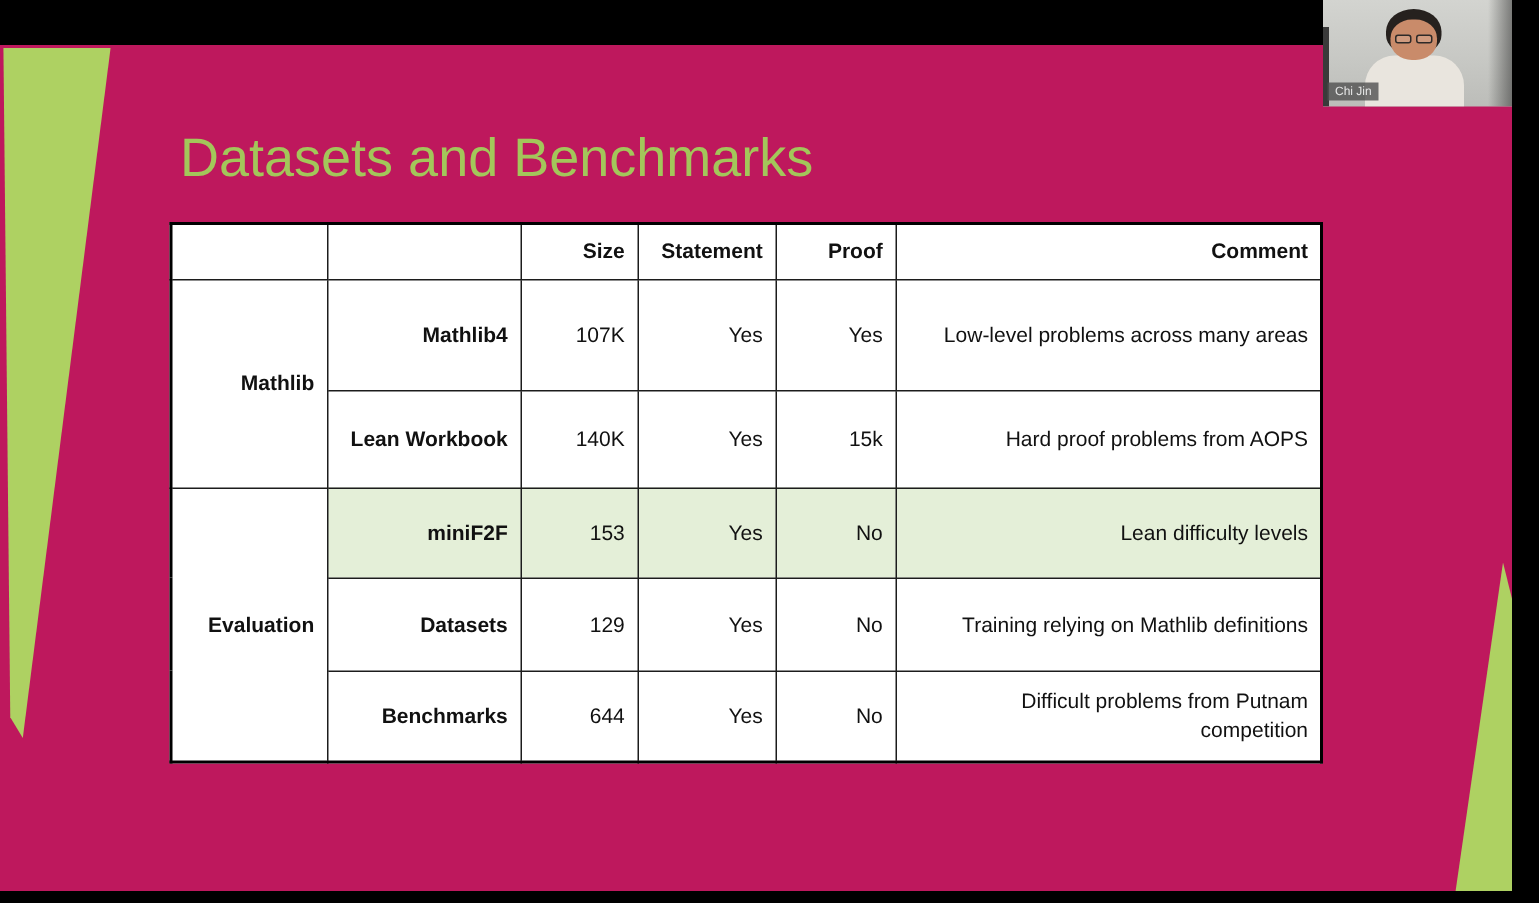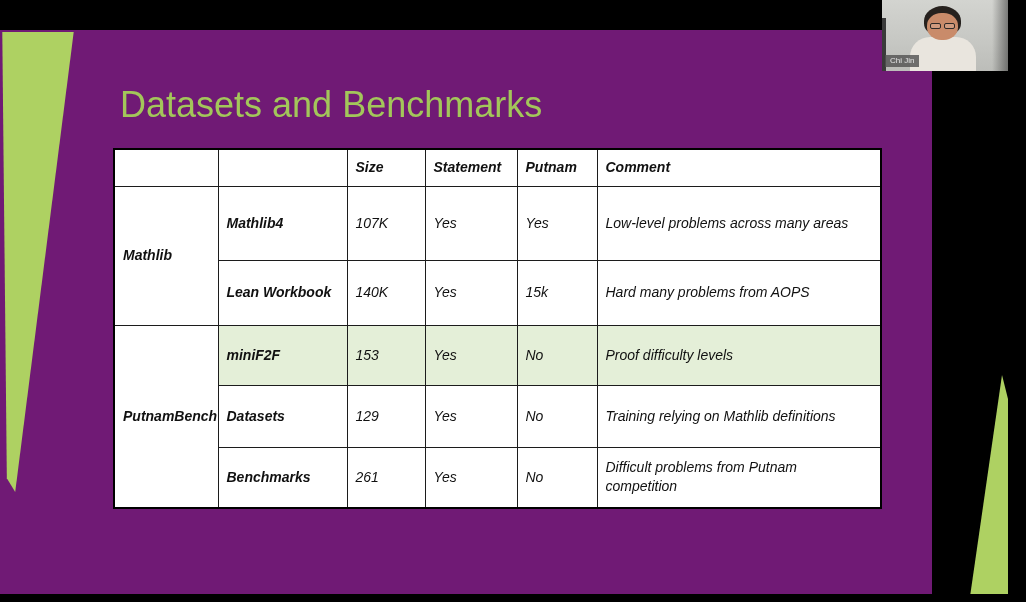--- a/index.html
+++ b/index.html
@@ -4,22 +4,22 @@
 <style>
   * { margin:0; padding:0; box-sizing:border-box; }
   html,body { background:#000; }
   #stage {
     position:relative; width:1026px; height:602px;
     background:#000; overflow:hidden;
     font-family:"Liberation Sans", sans-serif;
   }
   
   .slide {
-    position:absolute; left:0; top:30px; width:932px; height:564px;
-    background:#701a75;
+    position:absolute; left:0; top:30px; width:1008px; height:564px;
+    background:#be185d;
   }
   
   .accent-left {
     position:absolute; left:0; top:2px; width:76px; height:460px;
     background:#aed162;
     clip-path: polygon(3% 0%, 97% 0%, 20% 100%, 9% 97%);
   }
   .accent-br {
     position:absolute; left:968px; top:345px; width:40px; height:219px;
     background:#aed162;
@@ -28,22 +28,22 @@
   .title {
     position:absolute; left:120px; top:54px;
     font-size:36px; font-weight:400; color:#a3c65a;
     letter-spacing:0px; white-space:nowrap;
   }
   
   .table-wrap { position:absolute; left:113px; top:118px; }
   table { border-collapse:collapse; table-layout:fixed; width:767px;
           border:2px solid #000; background:#fff; }
   td {
-    border:1px solid #1c1c1c; text-align:left; vertical-align:middle;
-    font-size:14px; color:#111; padding:2px 8px; line-height:1.35;font-style:italic;
+    border:1px solid #1c1c1c; text-align:right; vertical-align:middle;
+    font-size:14px; color:#111; padding:2px 8px; line-height:1.35;
   }
   .b { font-weight:bold; }
   .hl { background:#e4efd8; }
   tr.h-row  { height:37px; }
   tr.r1 { height:74px; }
   tr.r2 { height:65px; }
   tr.r3 { height:60px; }
   tr.r4 { height:62px; }
   tr.r5 { height:61px; }
   
@@ -100,56 +100,56 @@
           <col style="width:92px">
             <col style="width:80px">
             <col style="width:284px">
         </colgroup>
         <tbody>
             <tr class="h-row">
           <td></td>
           <td></td>
           <td class="b">Size</td>
           <td class="b">Statement</td>
-          <td class="b">Putnam</td>
+          <td class="b">Proof</td>
           <td class="b">Comment</td>
         </tr>
         <tr class="r1">
           <td class="b" rowspan="2">Mathlib</td>
           <td class="b">Mathlib4</td>
           <td>107K</td>
           <td>Yes</td>
           <td>Yes</td>
           <td>Low-level problems across many areas</td>
         </tr>
         <tr class="r2">
           <td class="b">Lean Workbook</td>
           <td>140K</td>
           <td>Yes</td>
           <td>15k</td>
-          <td>Hard many problems from AOPS</td>
+          <td>Hard proof problems from AOPS</td>
         </tr>
         <tr class="r3">
-          <td class="b" rowspan="3">PutnamBench</td>
+          <td class="b" rowspan="3">Evaluation</td>
           <td class="b hl">miniF2F</td>
           <td class="hl">153</td>
           <td class="hl">Yes</td>
           <td class="hl">No</td>
-          <td class="hl">Proof difficulty levels</td>
+          <td class="hl">Lean difficulty levels</td>
         </tr>
         <tr class="r4">
           <td class="b">Datasets</td>
           <td>129</td>
           <td>Yes</td>
           <td>No</td>
           <td>Training relying on Mathlib definitions</td>
         </tr>
         <tr class="r5">
           <td class="b">Benchmarks</td>
-          <td>261</td>
+          <td>644</td>
           <td>Yes</td>
           <td>No</td>
           <td>Difficult problems from Putnam competition</td>
         </tr>
       </tbody>
         </table>
     </div>
   </div>
 
   <div class="webcam">

